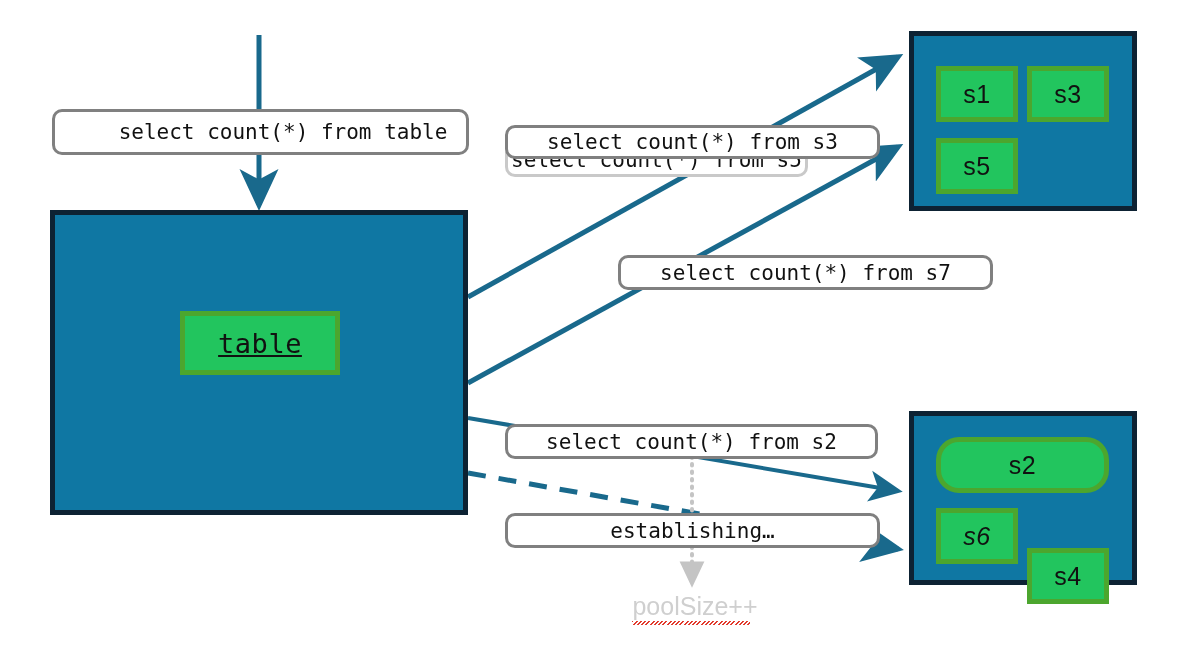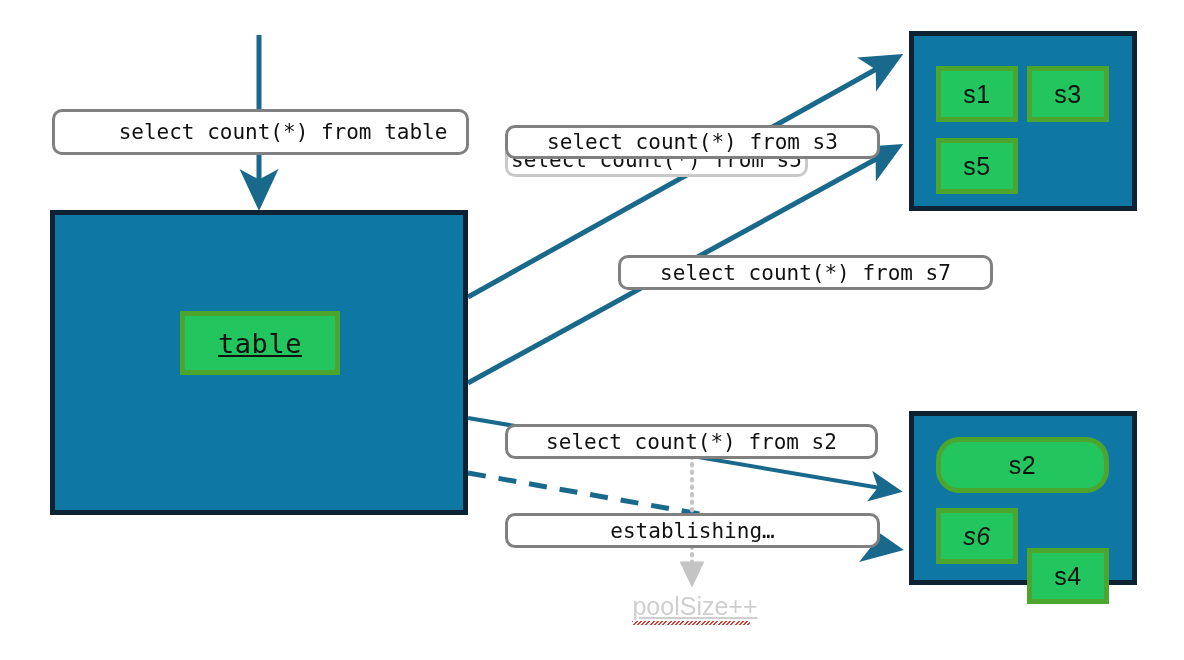--- a/index.html
+++ b/index.html
@@ -122,21 +122,20 @@
     text-align: center;
     font-family: "Liberation Sans", sans-serif;
     font-size: 25px;
     color: #CFCFCF;
     letter-spacing: 0px;
     white-space: nowrap;
   }
   #poolsize-text .squiggle {
     position: relative;
     display: inline-block;
-    text-decoration: underline;
   }
   #poolsize-text .squiggle::after {
     content: "";
     position: absolute;
     left: 0;
     right: 8px;
     bottom: -4px;
     height: 4px;
     background-image:
       repeating-linear-gradient(135deg,

